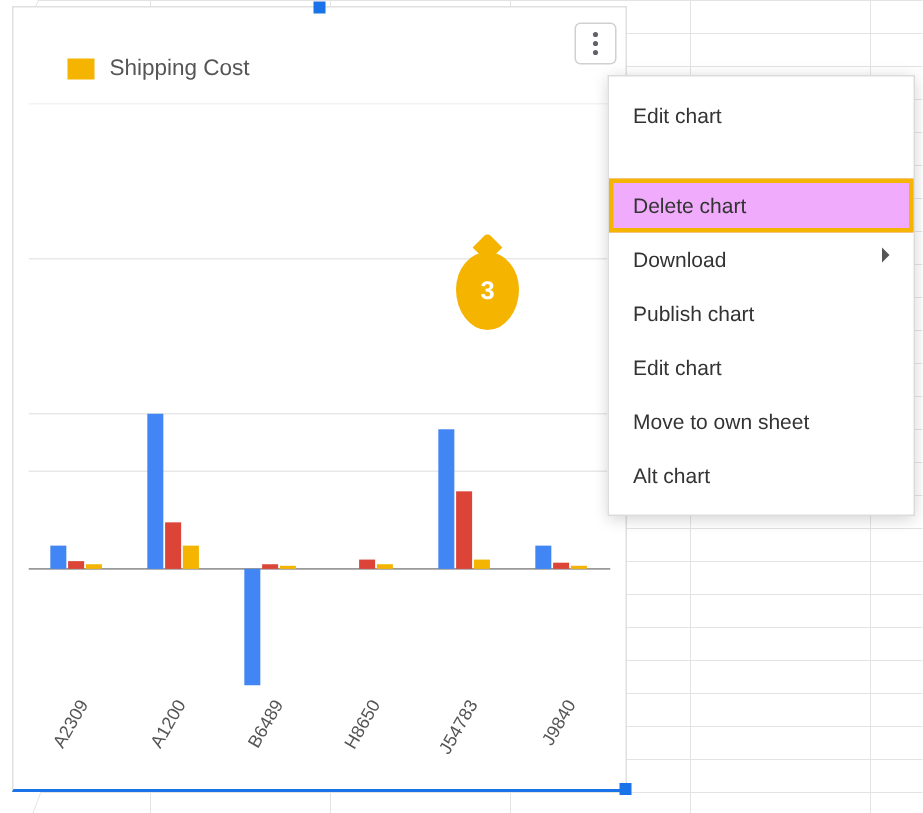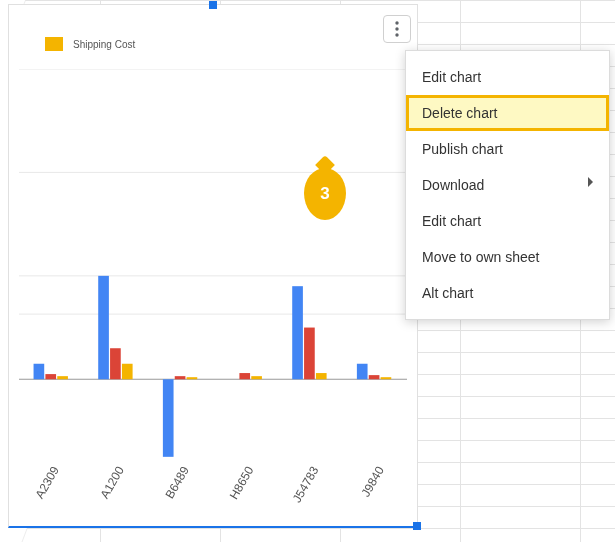--- a/index.html
+++ b/index.html
@@ -46,21 +46,21 @@
   .h-br { bottom: -4px; right: -4px; }
 
   
   .legend {
     position: absolute;
     top: 32px;
     left: 36px;
     display: flex;
     align-items: center;
     gap: 10px;
-    font-size: 10px;
+    font-size: 15px;
     color: #555;
   }
   .legend .swatch {
     width: 18px; height: 14px;
     background: #f4b400;
   }
 
   
   .plot {
     position: absolute;
@@ -121,21 +121,22 @@
   .menu-item {
     padding: 10px 16px;
     cursor: pointer;
     display: flex;
     justify-content: space-between;
     align-items: flex-start;
   }
   .menu-item.highlight {
     outline: 3px solid #f4b400;
     outline-offset: -3px;
-    background: #fef9c3;
+    background: #f0abfc;
+    margin-top: 24px;
   }
   .submenu-caret {
     width: 0; height: 0;
     border-top: 5px solid transparent;
     border-bottom: 5px solid transparent;
     border-left: 5px solid #555;
   }
 
   
   .badge {
@@ -243,25 +244,25 @@
 </div>
 
 <div class="menu" id="context-menu">
     <div class="menu-item">
       <span>Edit chart</span>
     </div>
     <div class="menu-item highlight">
       <span>Delete chart</span>
     </div>
     <div class="menu-item">
-      <span>Publish chart</span>
-    </div>
-    <div class="menu-item">
       <span>Download</span>
       <span class="submenu-caret"></span>
+    </div>
+    <div class="menu-item">
+      <span>Publish chart</span>
     </div>
     <div class="menu-item">
       <span>Edit chart</span>
     </div>
     <div class="menu-item">
       <span>Move to own sheet</span>
     </div>
     <div class="menu-item">
       <span>Alt chart</span>
     </div>

